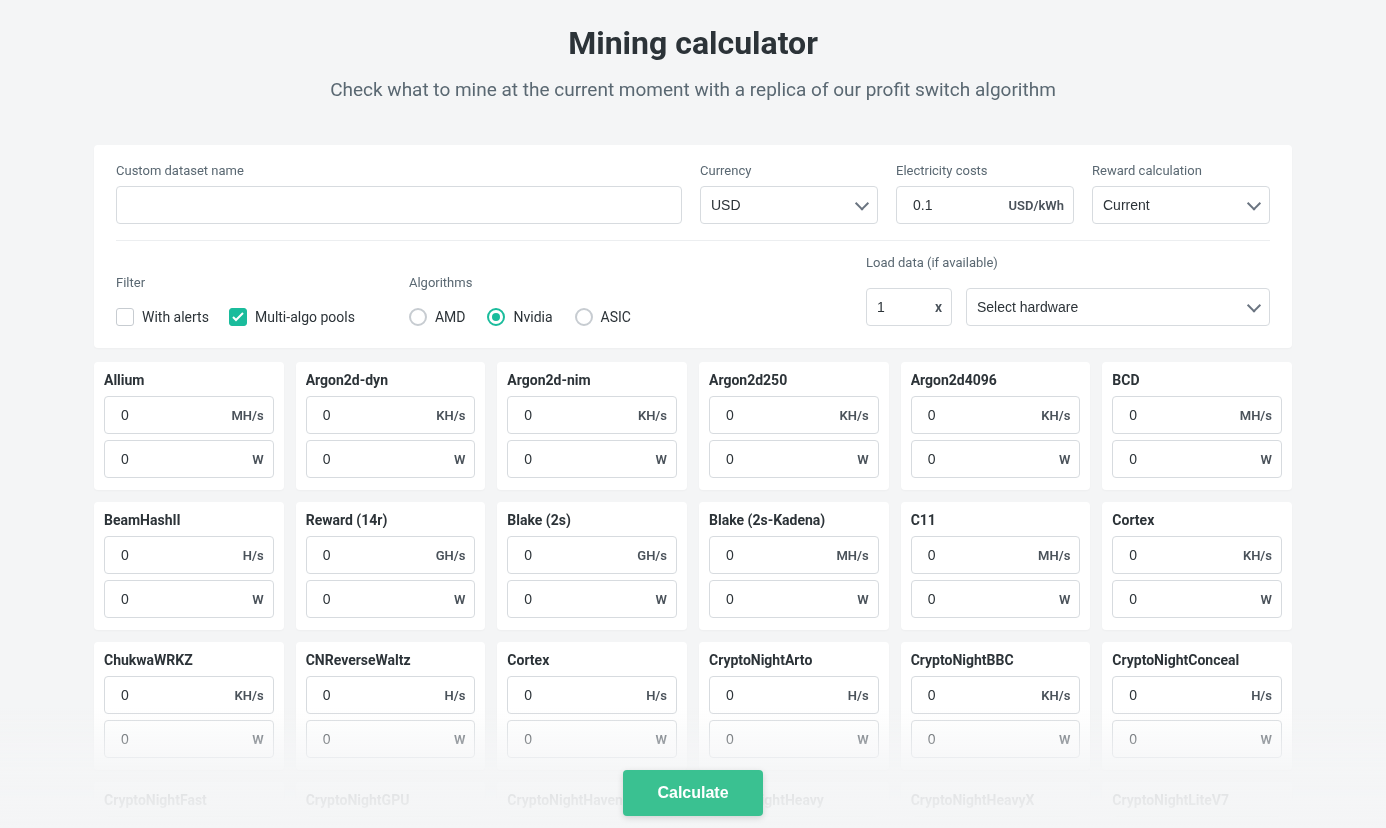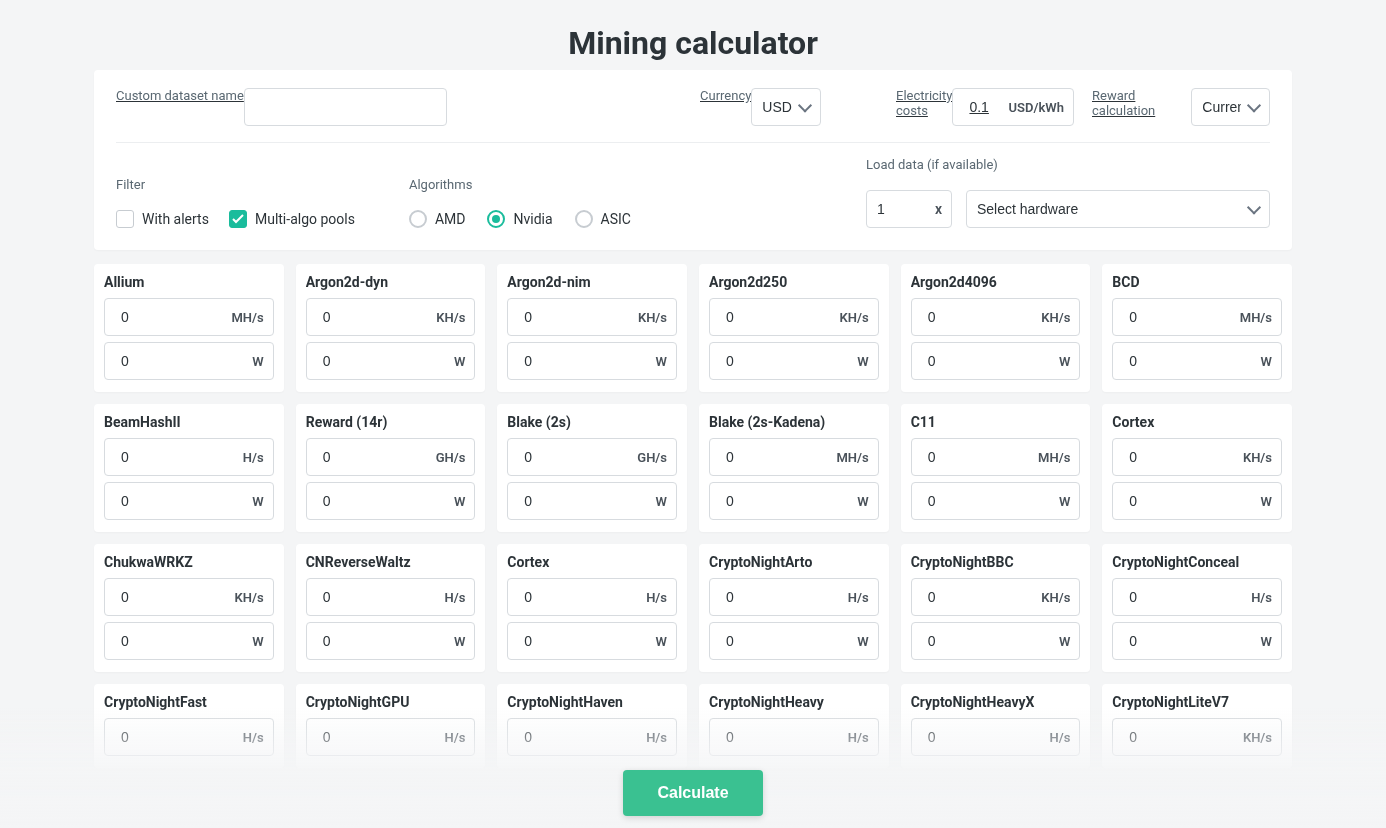--- a/index.html
+++ b/index.html
@@ -1,23 +1,23 @@
 <!DOCTYPE html>
 <html><head>
 <meta charset="utf-8">
 <style>
   *{box-sizing:border-box;margin:0;padding:0;}
   body{font-family:-apple-system,BlinkMacSystemFont,"Segoe UI",Roboto,sans-serif;background:#f4f5f6;color:#2c3338;width:1386px;}
   .page{padding:24px 0 0;}
-  h1{font-size:32px;font-weight:700;text-align:center;color:#2c3338;margin-bottom:8px;}
+  h1{font-size:32px;font-weight:700;text-align:center;color:#2c3338;margin-bottom:16px;}
   .subtitle{font-size:19px;text-align:center;color:#5a6872;margin-bottom:44px;}
   .panel{max-width:1198px;margin:0 auto;background:#fff;border-radius:4px;padding:18px 22px 22px;box-shadow:0 1px 2px rgba(0,0,0,0.03);}
   .row{display:flex;gap:18px;align-items:flex-end;}
   .row + .row{margin-top:16px;padding-top:14px;border-top:1px solid #eceef0;}
-  .field{display:flex;flex-direction:row;text-decoration:underline;}
+  .field{display:flex;flex-direction:column;}
   .field-label{font-size:13px;color:#5a6872;margin-bottom:8px;}
   .input, .select{height:38px;border:1px solid #d7dbdf;border-radius:4px;padding:0 10px;font-size:14px;color:#2c3338;background:#fff;}
   .select{appearance:none;padding-right:28px;background-image:none;position:relative;}
   .select-wrap{position:relative;}
   .select-wrap::after{content:"";position:absolute;right:11px;top:50%;width:8px;height:8px;border-right:2px solid #6a7480;border-bottom:2px solid #6a7480;transform:translateY(-65%) rotate(45deg);pointer-events:none;}
   .input-group{position:relative;display:flex;align-items:center;}
   .input-group .input{width:100%;padding-left:16px;}
   .input-suffix{position:absolute;right:10px;font-size:13px;font-weight:600;color:#4a525a;pointer-events:none;}
   .f-name{flex:1;}
   .f-currency{width:178px;}
@@ -48,20 +48,21 @@
   .card .input-group:last-child{margin-bottom:0;}
   .calc-bar{position:fixed;bottom:0;left:0;right:0;display:flex;justify-content:center;padding:12px 0;pointer-events:none;}
   .calc-btn{pointer-events:auto;background:#3ac191;border:none;color:#fff;font-size:16px;font-weight:600;padding:14px 34px;border-radius:4px;cursor:pointer;box-shadow:0 2px 6px rgba(0,0,0,0.15);}
   .fade-overlay{position:fixed;bottom:0;left:0;right:0;height:120px;background:linear-gradient(to bottom,rgba(244,245,246,0) 0%,rgba(244,245,246,0.85) 50%,rgba(244,245,246,1) 100%);pointer-events:none;}
 </style>
 </head>
 <body>
 
 <div class="page">
   <h1>Mining calculator</h1>
+  <p class="subtitle">Check what to mine at the current moment with a replica of our profit switch algorithm</p>
 
   <div class="panel">
     <div class="row">
       <div class="field f-name">
         <label class="field-label">Custom dataset name</label>
         <input class="input" value="" style="">
       </div>
       <div class="field f-currency">
         <label class="field-label">Currency</label>
         <div class="select-wrap">

